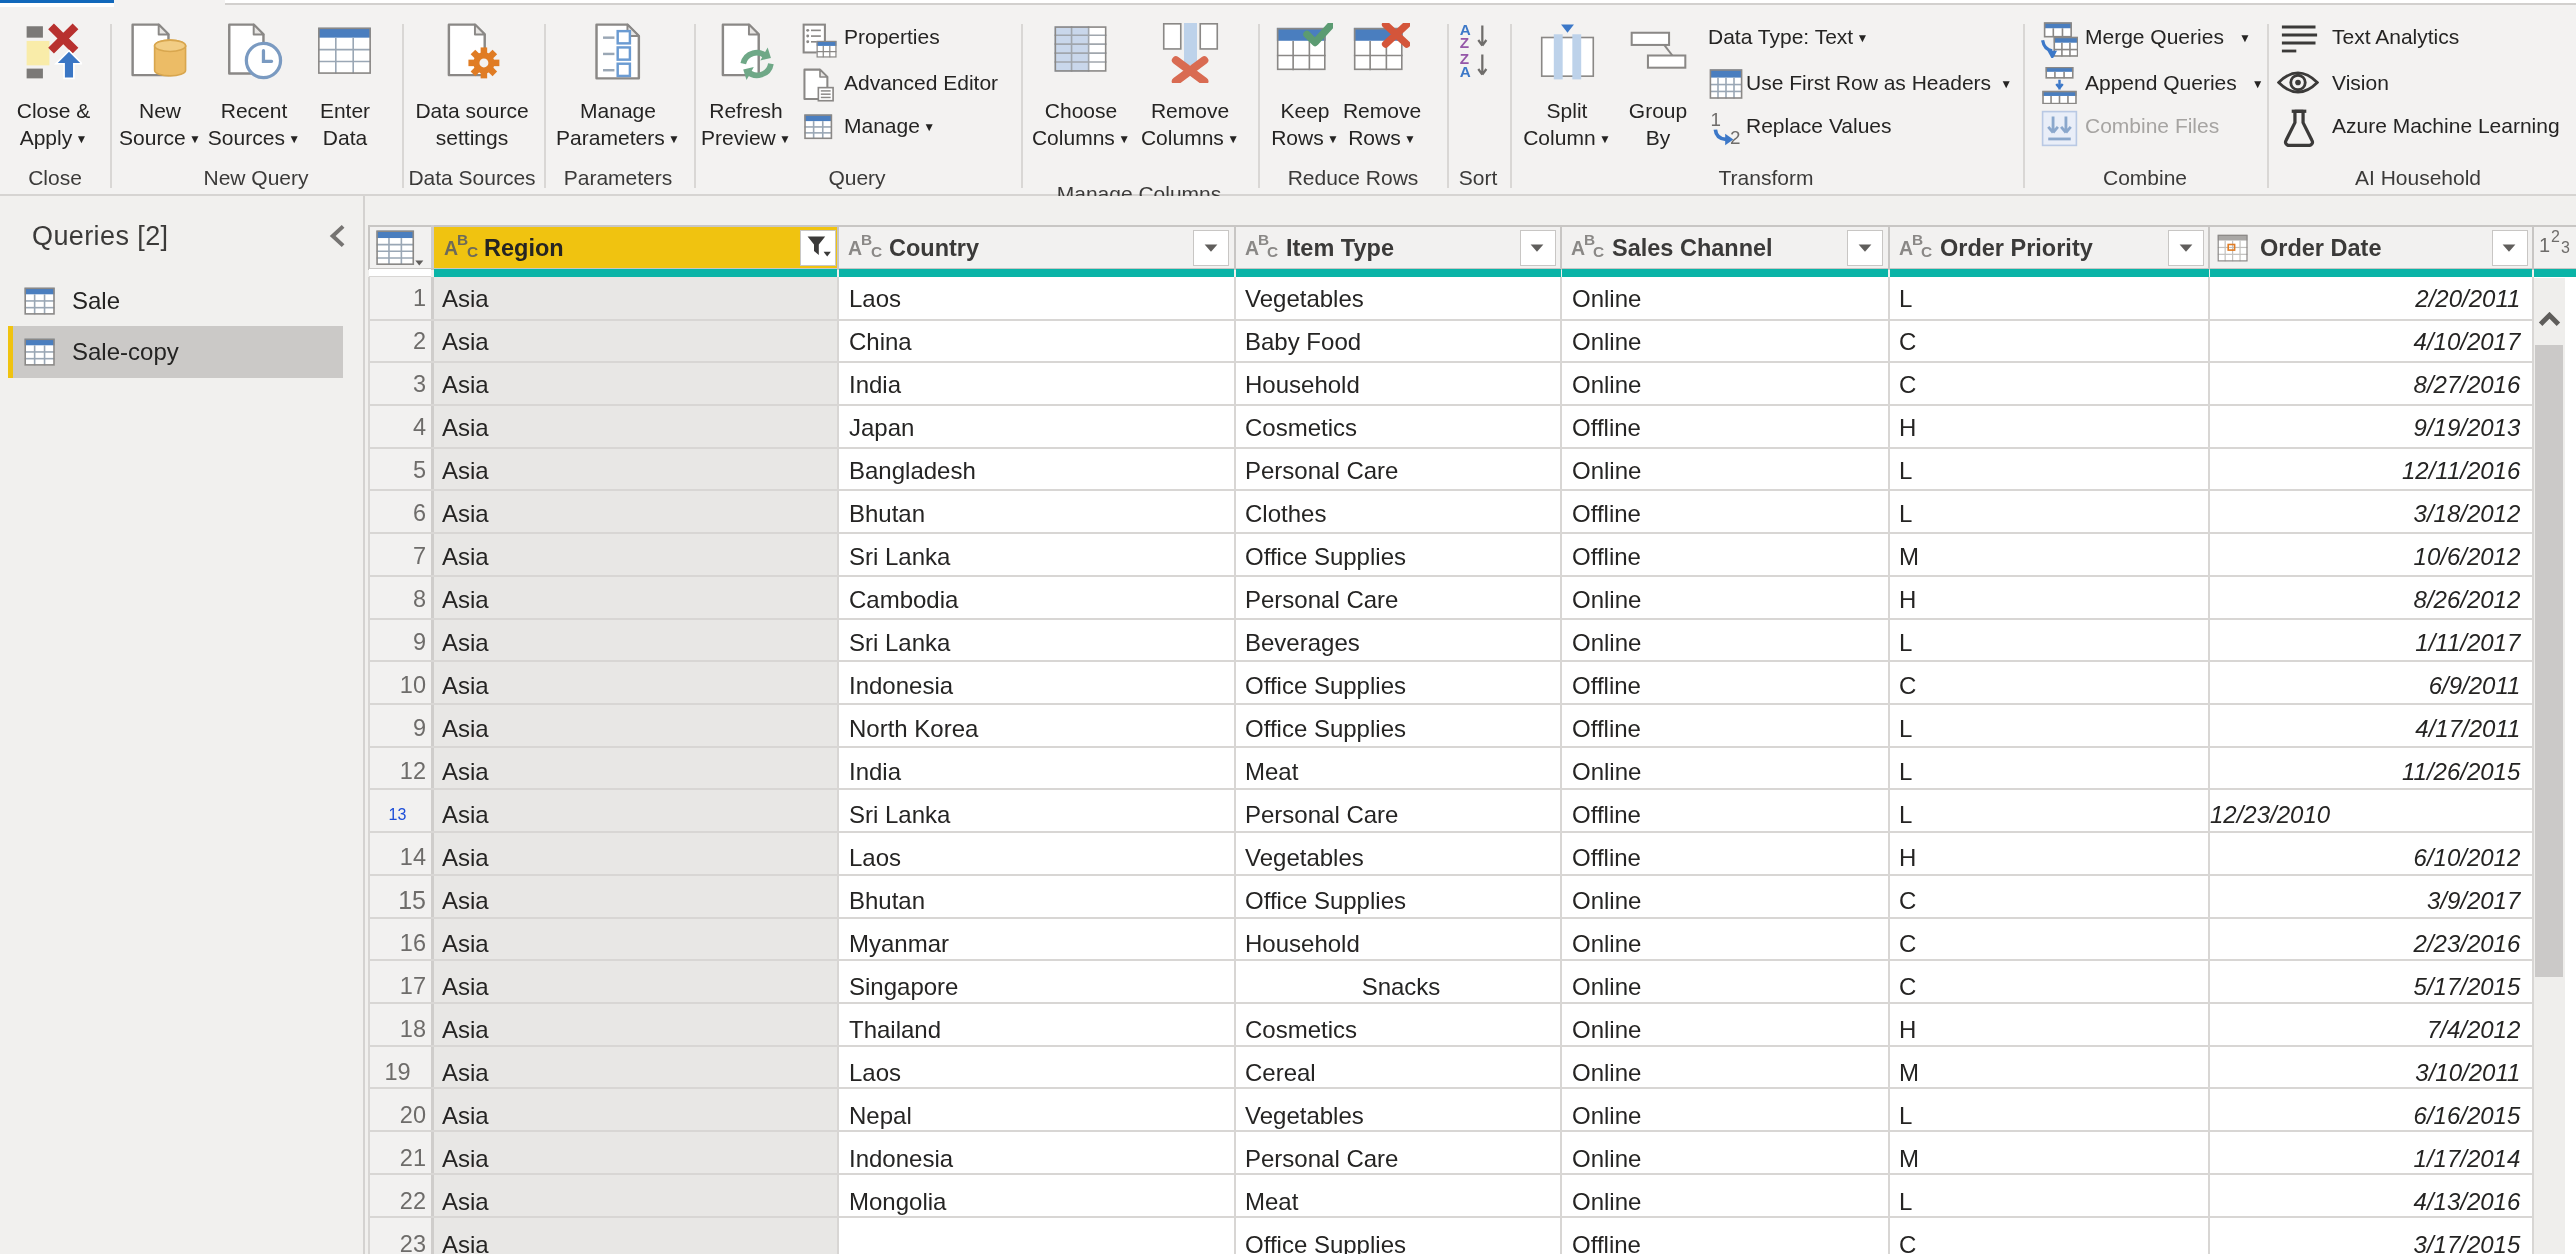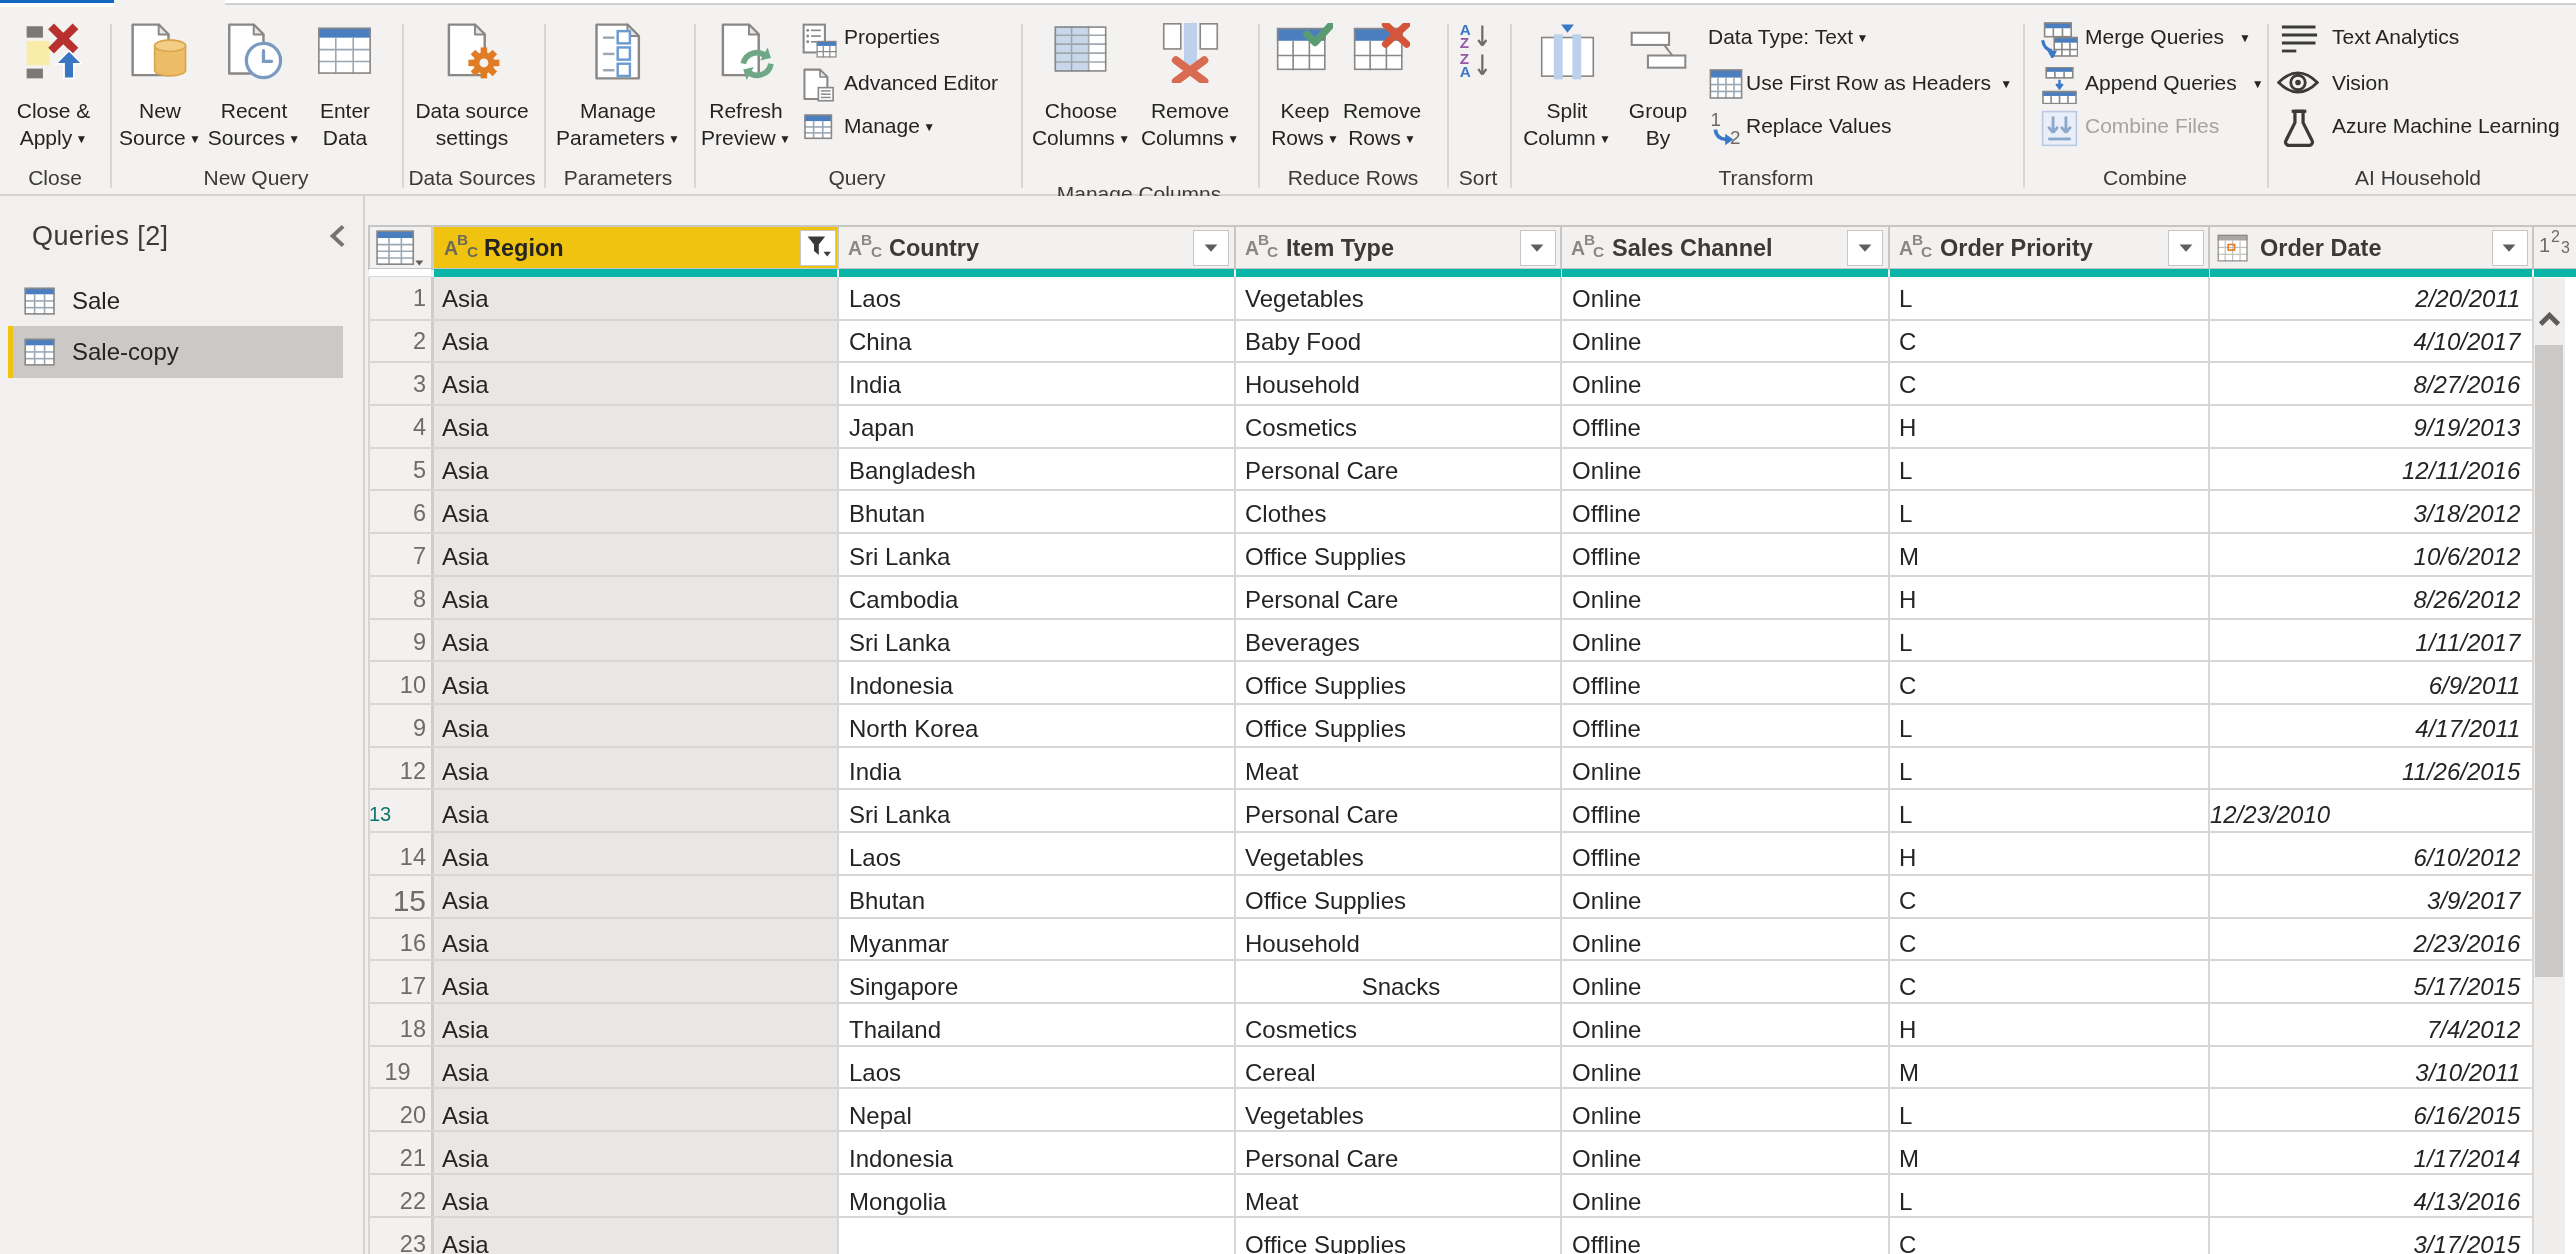--- a/index.html
+++ b/index.html
@@ -588,23 +588,23 @@
     <div class="cell" style="position:static;height:43px;text-align:right;color:#6e6c6a;font-size:23.5px">3</div>
     <div class="cell" style="position:static;height:43px;text-align:right;color:#6e6c6a;font-size:23.5px">4</div>
     <div class="cell" style="position:static;height:43px;text-align:right;color:#6e6c6a;font-size:23.5px">5</div>
     <div class="cell" style="position:static;height:43px;text-align:right;color:#6e6c6a;font-size:23.5px">6</div>
     <div class="cell" style="position:static;height:43px;text-align:right;color:#6e6c6a;font-size:23.5px">7</div>
     <div class="cell" style="position:static;height:43px;text-align:right;color:#6e6c6a;font-size:23.5px">8</div>
     <div class="cell" style="position:static;height:43px;text-align:right;color:#6e6c6a;font-size:23.5px">9</div>
     <div class="cell" style="position:static;height:43px;text-align:right;color:#6e6c6a;font-size:23.5px">10</div>
     <div class="cell" style="position:static;height:43px;text-align:right;color:#6e6c6a;font-size:23.5px">9</div>
     <div class="cell" style="position:static;height:43px;text-align:right;color:#6e6c6a;font-size:23.5px">12</div>
-    <div class="cell" style="position:static;height:43px;text-align:left;color:#0f766e;font-size:20px">13</div>
+    <div class="cell" style="position:static;height:43px;text-align:center;color:#1d4ed8;font-size:16px">13</div>
     <div class="cell" style="position:static;height:43px;text-align:right;color:#6e6c6a;font-size:23.5px">14</div>
-    <div class="cell" style="position:static;height:43px;text-align:right;color:#6e6c6a;font-size:30px">15</div>
+    <div class="cell" style="position:static;height:43px;text-align:right;color:#6e6c6a;font-size:25px">15</div>
     <div class="cell" style="position:static;height:43px;text-align:right;color:#6e6c6a;font-size:23.5px">16</div>
     <div class="cell" style="position:static;height:43px;text-align:right;color:#6e6c6a;font-size:23.5px">17</div>
     <div class="cell" style="position:static;height:43px;text-align:right;color:#6e6c6a;font-size:23.5px">18</div>
     <div class="cell" style="position:static;height:43px;text-align:center;color:#6e6c6a;font-size:23.5px">19</div>
     <div class="cell" style="position:static;height:43px;text-align:right;color:#6e6c6a;font-size:23.5px">20</div>
     <div class="cell" style="position:static;height:43px;text-align:right;color:#6e6c6a;font-size:23.5px">21</div>
     <div class="cell" style="position:static;height:43px;text-align:right;color:#6e6c6a;font-size:23.5px">22</div>
     <div class="cell" style="position:static;height:43px;text-align:right;color:#6e6c6a;font-size:23.5px">23</div>
   </div>
 <div style="position:absolute;left:442px;top:277px;width:389px;height:977px;overflow:hidden">

